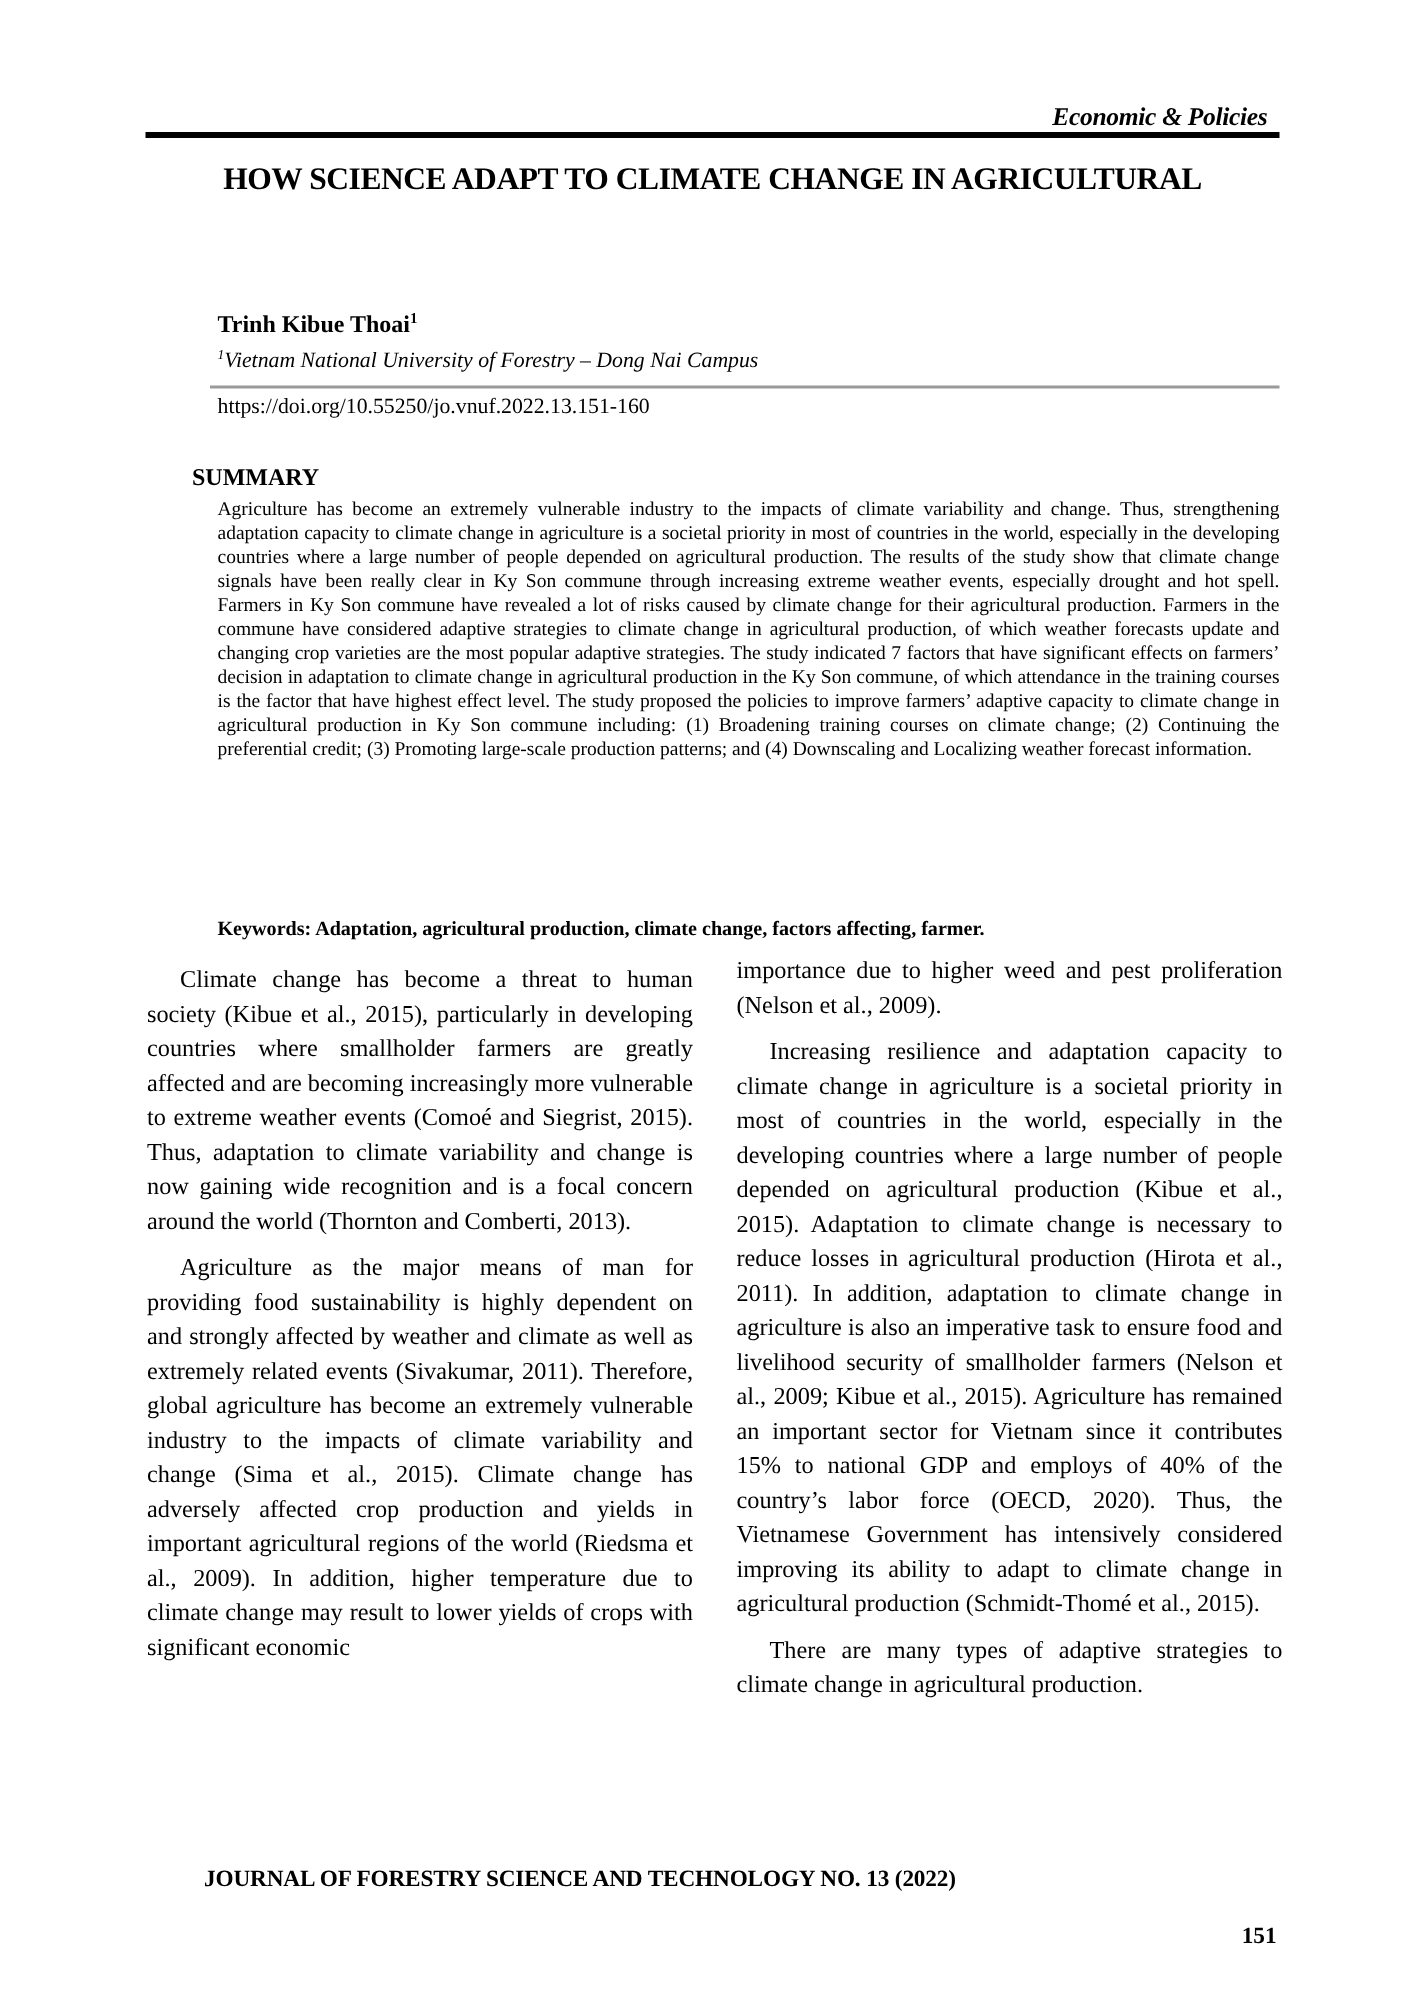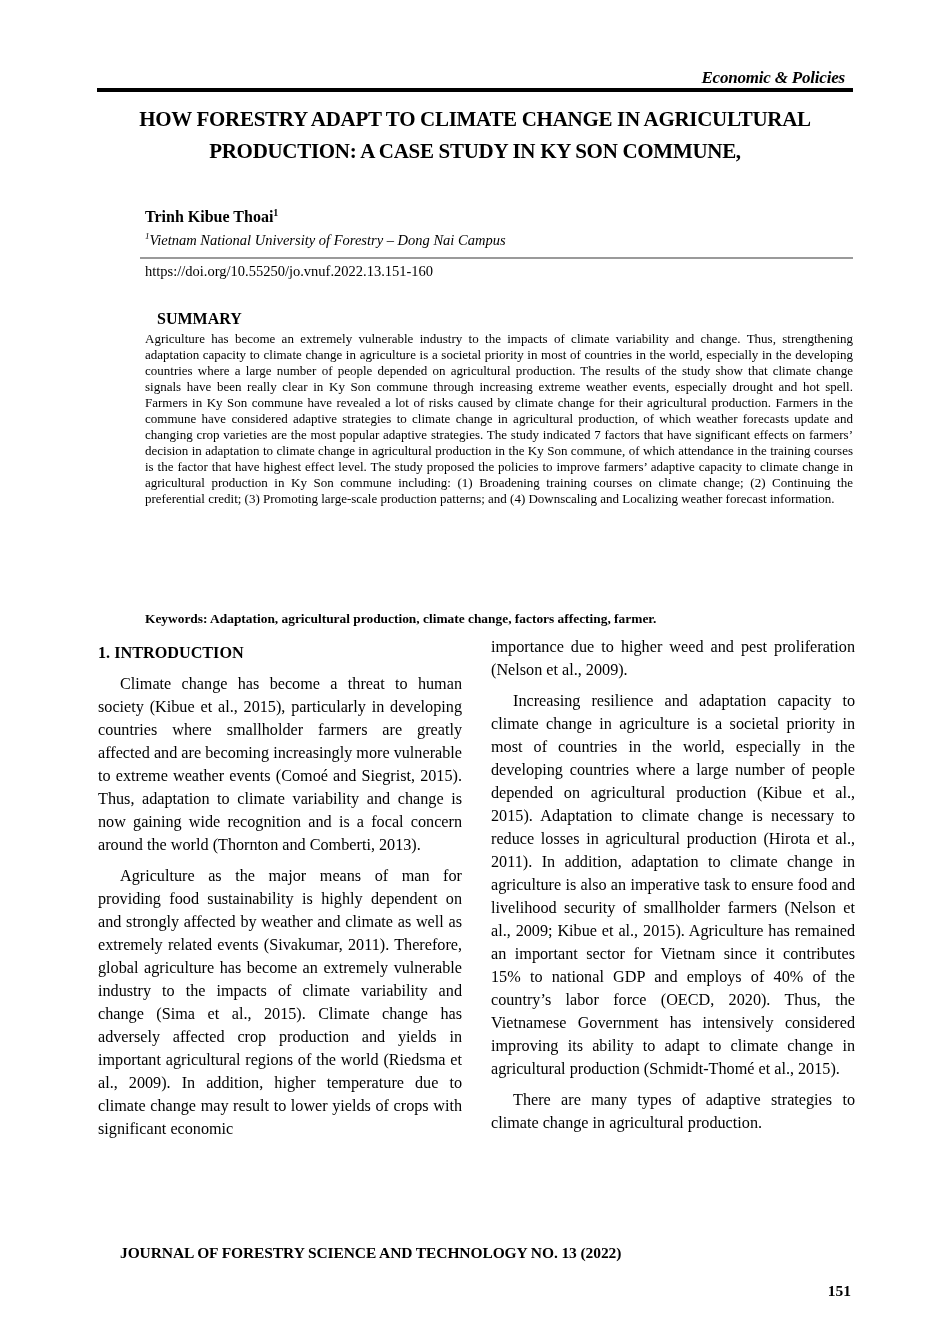--- a/index.html
+++ b/index.html
@@ -6,54 +6,52 @@
   body { width: 943px; height: 1333px; position: relative; overflow: hidden; font-family: "Liberation Serif", serif; color: #000; }
   .section-tag { position: absolute; top: 68px; right: 98px; font-weight: bold; font-style: italic; font-size: 17px; letter-spacing: -0.2px; }
   .top-rule { position: absolute; top: 88px; left: 97px; width: 756px; height: 4px; background: #000; }
   .title { position: absolute; top: 103px; left: 97px; width: 756px; text-align: center; font-size: 21px; font-weight: bold; line-height: 32px; letter-spacing: -0.3px; }
   .author { position: absolute; top: 207px; left: 145px; font-size: 16px; font-weight: bold; }
   .author sup { font-size: 10px; font-weight: bold; }
   .affil { position: absolute; top: 231px; left: 145px; font-size: 14.5px; font-style: italic; }
   .affil sup { font-size: 9px; }
   .mid-rule { position: absolute; top: 257px; left: 140px; width: 713px; height: 2px; background: #9a9a9a; }
   .doi { position: absolute; top: 263px; left: 145px; font-size: 14.5px; }
-  .summary-head { position: absolute; top: 310px; left: 157px; font-size: 16px; font-weight: bold; }
+  .summary-head { position: absolute; top: 310px; left: 128px; font-size: 16px; font-weight: bold; }
   .summary { position: absolute; top: 331px; left: 145px; width: 708px; font-size: 13px; line-height: 16px; text-align: justify; }
   .keywords { position: absolute; top: 611px; left: 145px; font-size: 13.4px; font-weight: bold; }
   .col { position: absolute; width: 364px; font-size: 16.2px; line-height: 23px; text-align: justify; }
   .col-left { top: 642px; left: 98px; }
   .col-right { top: 636px; left: 491px; }
   .col h2 { font-size: 16.2px; margin: 0 0 8px 0; font-weight: bold; line-height: 23px; }
   .col p { margin: 0 0 8px 0; }
   .col p.indent { text-indent: 22px; }
-  .footer { position: absolute; top: 1244px; left: 120px; font-size: 15.5px; font-weight: bold; letter-spacing: -0.1px; }
+  .footer { position: absolute; top: 1244px; left: 136px; font-size: 15.5px; font-weight: bold; letter-spacing: -0.1px; }
   .page-num { position: absolute; top: 1244px; right: 92px; font-size: 15.5px; font-weight: bold; margin-top: 38px; }
 </style>
 </head>
 <body>
 
 <div class="section-tag">Economic &amp; Policies</div>
 <div class="top-rule"></div>
 
 <div class="title">
-  <div>HOW FORESTRY ADAPT TO CLIMATE CHANGE IN AGRICULTURAL</div>
-  <div>PRODUCTION: A CASE STUDY IN KY SON COMMUNE,</div>
+  <div>HOW SCIENCE ADAPT TO CLIMATE CHANGE IN AGRICULTURAL</div>
 </div>
 
 <div class="author"><span>Trinh Kibue Thoai</span><sup>1</sup></div>
 <div class="affil"><sup>1</sup><span>Vietnam National University of Forestry – Dong Nai Campus</span></div>
 <div class="mid-rule"></div>
 <div class="doi">https://doi.org/10.55250/jo.vnuf.2022.13.151-160</div>
 
 <div class="summary-head">SUMMARY</div>
 <div class="summary">Agriculture has become an extremely vulnerable industry to the impacts of climate variability and change. Thus, strengthening adaptation capacity to climate change in agriculture is a societal priority in most of countries in the world, especially in the developing countries where a large number of people depended on agricultural production. The results of the study show that climate change signals have been really clear in Ky Son commune through increasing extreme weather events, especially drought and hot spell. Farmers in Ky Son commune have revealed a lot of risks caused by climate change for their agricultural production. Farmers in the commune have considered adaptive strategies to climate change in agricultural production, of which weather forecasts update and changing crop varieties are the most popular adaptive strategies. The study indicated 7 factors that have significant effects on farmers’ decision in adaptation to climate change in agricultural production in the Ky Son commune, of which attendance in the training courses is the factor that have highest effect level. The study proposed the policies to improve farmers’ adaptive capacity to climate change in agricultural production in Ky Son commune including: (1) Broadening training courses on climate change; (2) Continuing the preferential credit; (3) Promoting large-scale production patterns; and (4) Downscaling and Localizing weather forecast information.</div>
 <div class="keywords">Keywords: Adaptation, agricultural production, climate change, factors affecting, farmer.</div>
 
 <div class="col col-left">
-  <h2>1. INTRODUCTION</h2>
   <p class="indent">Climate change has become a threat to human society (Kibue et al., 2015), particularly in developing countries where smallholder farmers are greatly affected and are becoming increasingly more vulnerable to extreme weather events (Comoé and Siegrist, 2015). Thus, adaptation to climate variability and change is now gaining wide recognition and is a focal concern around the world (Thornton and Comberti, 2013).</p>
   <p class="indent">Agriculture as the major means of man for providing food sustainability is highly dependent on and strongly affected by weather and climate as well as extremely related events (Sivakumar, 2011). Therefore, global agriculture has become an extremely vulnerable industry to the impacts of climate variability and change (Sima et al., 2015). Climate change has adversely affected crop production and yields in important agricultural regions of the world (Riedsma et al., 2009). In addition, higher temperature due to climate change may result to lower yields of crops with significant economic</p>
 </div>
 
 <div class="col col-right">
   <p>importance due to higher weed and pest proliferation (Nelson et al., 2009).</p>
   <p class="indent">Increasing resilience and adaptation capacity to climate change in agriculture is a societal priority in most of countries in the world, especially in the developing countries where a large number of people depended on agricultural production (Kibue et al., 2015). Adaptation to climate change is necessary to reduce losses in agricultural production (Hirota et al., 2011). In addition, adaptation to climate change in agriculture is also an imperative task to ensure food and livelihood security of smallholder farmers (Nelson et al., 2009; Kibue et al., 2015). Agriculture has remained an important sector for Vietnam since it contributes 15% to national GDP and employs of 40% of the country’s labor force (OECD, 2020). Thus, the Vietnamese Government has intensively considered improving its ability to adapt to climate change in agricultural production (Schmidt-Thomé et al., 2015).</p>
   <p class="indent">There are many types of adaptive strategies to climate change in agricultural production.</p>
 </div>
 

